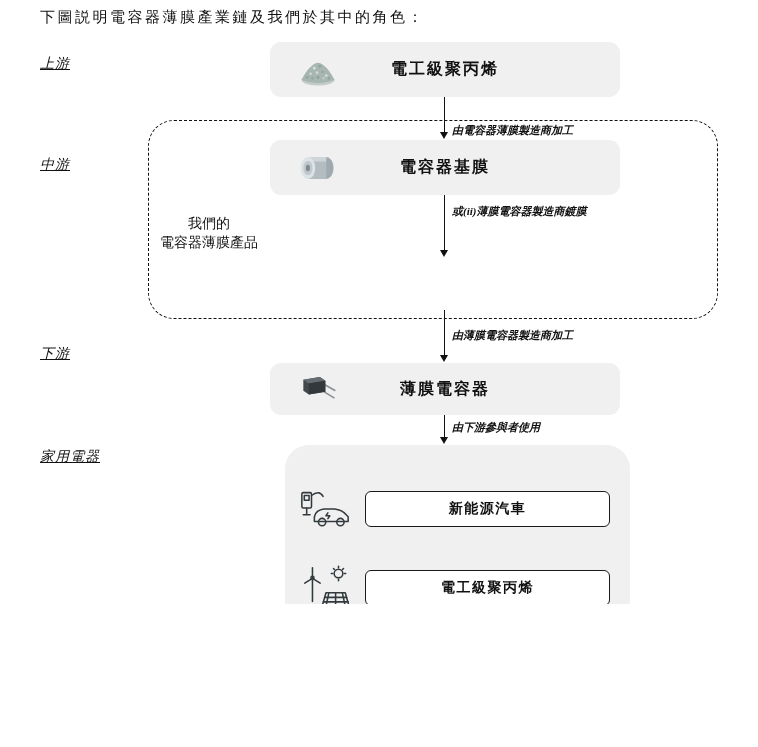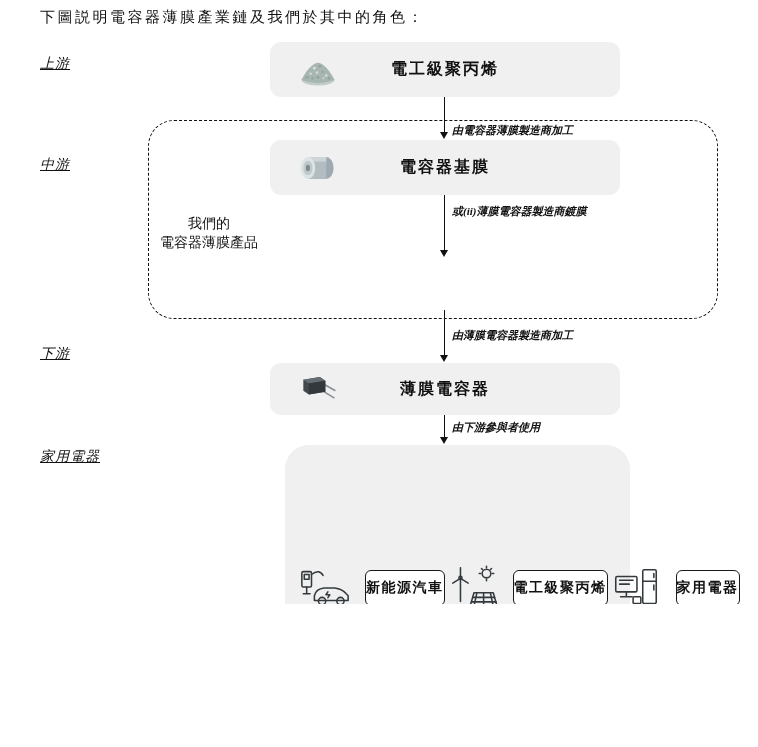--- a/index.html
+++ b/index.html
@@ -32,21 +32,21 @@
     position:absolute;left:148px;top:120px;width:570px;height:199px;
     border:1.6px dashed #111;border-radius:26px;box-sizing:border-box;
   }
   .our-products{
     position:absolute;left:146px;top:214px;width:126px;text-align:center;
     font-weight:normal;font-size:14px;line-height:19px;
   }
   .end-box{
     position:absolute;left:285px;top:445px;width:345px;height:285px;background:#f0f0f1;
     border-radius:24px;box-sizing:border-box;padding:12px 20px 12px 12px;
-    display:flex;flex-direction:row;justify-content:space-evenly;
+    display:flex;flex-direction:column;justify-content:space-evenly;
   }
   .end-row{display:flex;align-items:center;gap:12px;}
   .end-icon{width:56px;height:52px;flex:none;display:flex;align-items:center;justify-content:center;}
   .end-label{
     flex:1;height:34px;background:#fff;border:1.3px solid #1a1a1a;border-radius:6px;
     display:flex;align-items:center;justify-content:center;
     font-weight:bold;font-size:14px;letter-spacing:1.5px;white-space:nowrap;
   }
   svg{display:block;}
   .lineart{fill:none;stroke:#333a3d;stroke-width:1.6;stroke-linecap:round;stroke-linejoin:round;}

